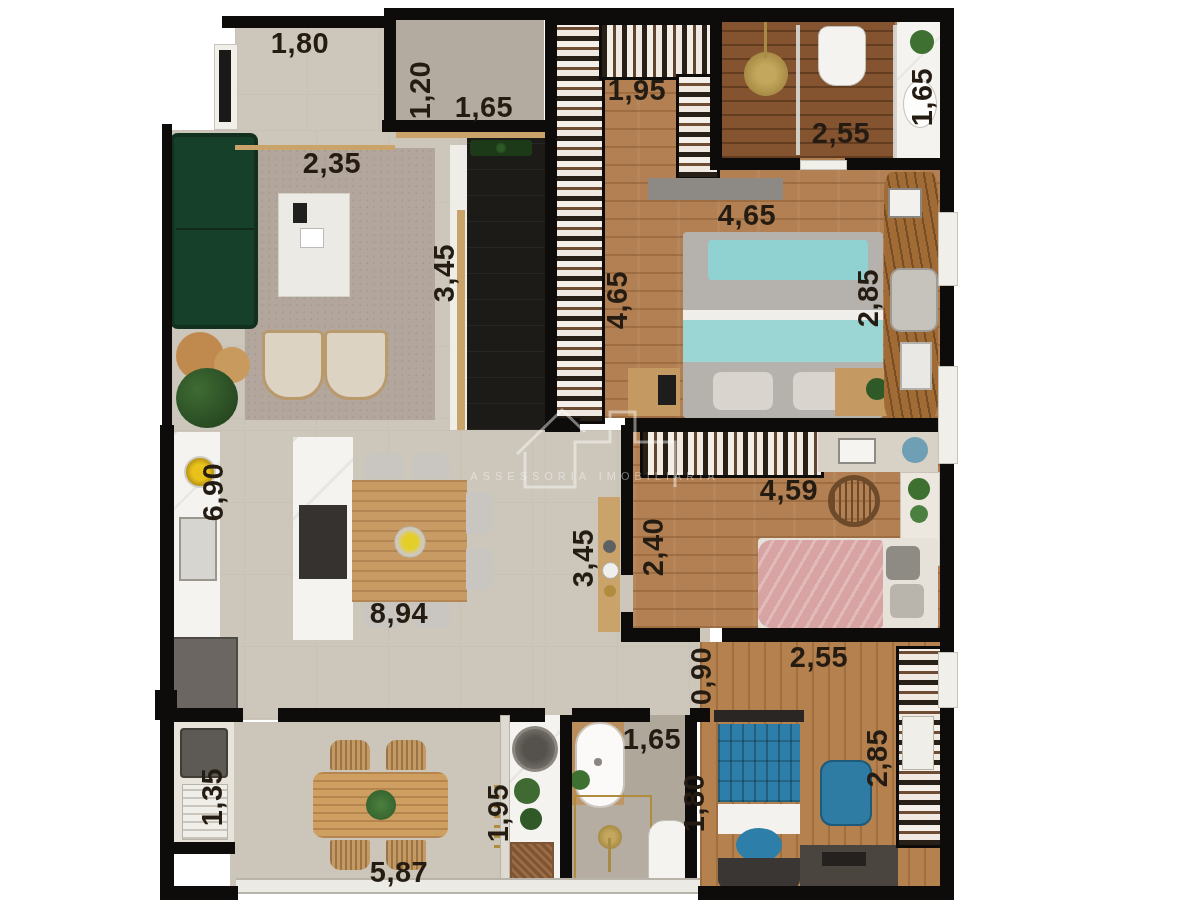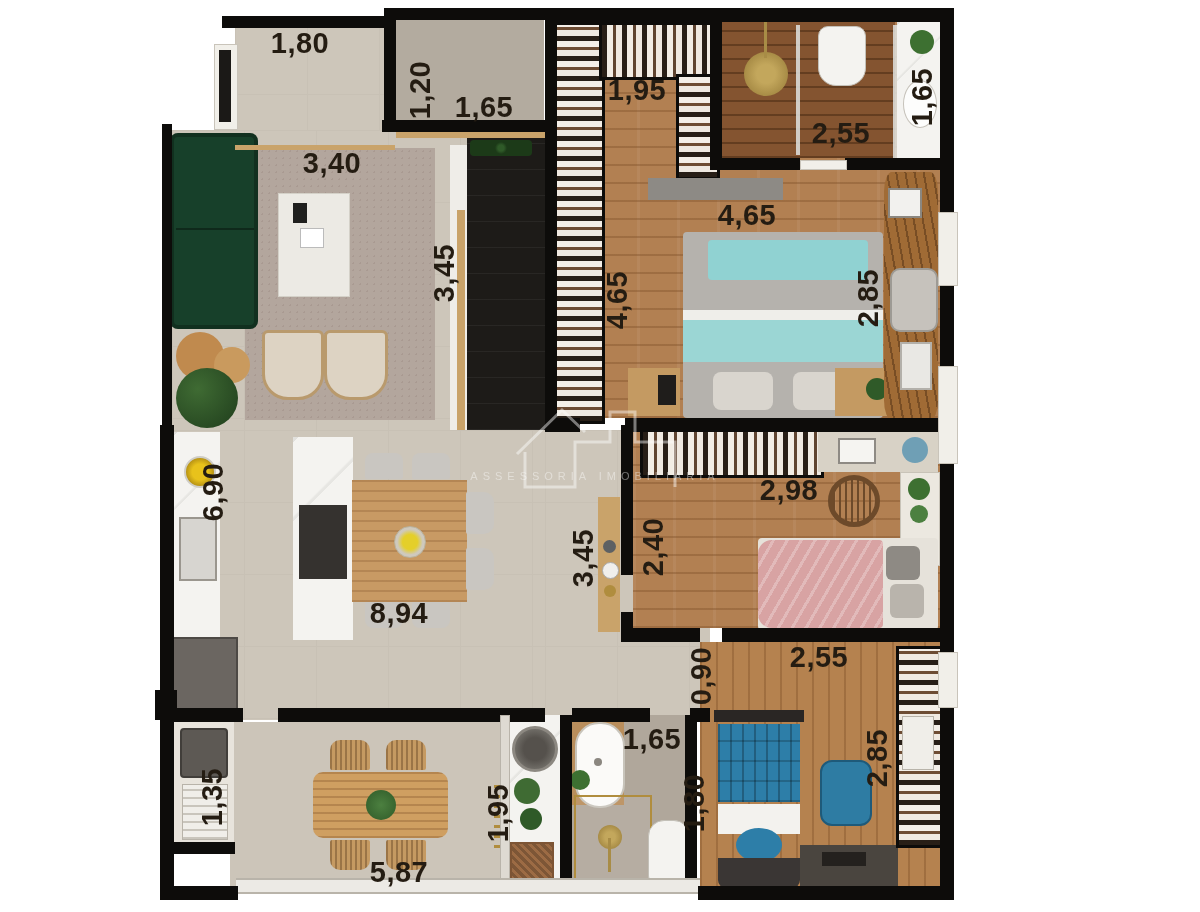--- a/index.html
+++ b/index.html
@@ -232,27 +232,27 @@
     <div style="font-size:11px;letter-spacing:5px;margin-top:2px;color:rgba(255,255,255,.42);">ASSESSORIA IMOBILIÁRIA</div>
   </div>
 
   <div id="labels">
       <span class="dim" style="left: 300px; top: 43px;">1,80</span>
       <span class="dim r" style="left: 420px; top: 90px;">1,20</span>
       <span class="dim" style="left: 484px; top: 107px;">1,65</span>
       <span class="dim" style="left: 637px; top: 90px;">1,95</span>
       <span class="dim" style="left: 841px; top: 133px;">2,55</span>
       <span class="dim r" style="left: 922px; top: 97px;">1,65</span>
-      <span class="dim" style="left: 332px; top: 163px;">3,40</span>
+      <span class="dim" style="left: 332px; top: 163px;">2,35</span>
       <span class="dim r" style="left: 444px; top: 273px;">3,45</span>
       <span class="dim" style="left: 747px; top: 215px;">4,65</span>
       <span class="dim r" style="left: 617px; top: 300px;">4,65</span>
       <span class="dim r" style="left: 868px; top: 298px;">2,85</span>
       <span class="dim r" style="left: 213px; top: 492px;">6,90</span>
-      <span class="dim" style="left: 789px; top: 490px;">2,98</span>
+      <span class="dim" style="left: 789px; top: 490px;">4,59</span>
       <span class="dim r" style="left: 653px; top: 547px;">2,40</span>
       <span class="dim r" style="left: 583px; top: 558px;">3,45</span>
       <span class="dim" style="left: 399px; top: 613px;">8,94</span>
       <span class="dim r" style="left: 701px; top: 676px;">0,90</span>
       <span class="dim" style="left: 819px; top: 657px;">2,55</span>
       <span class="dim r" style="left: 877px; top: 758px;">2,85</span>
       <span class="dim r" style="left: 212px; top: 797px;">1,35</span>
       <span class="dim" style="left: 652px; top: 739px;">1,65</span>
       <span class="dim r" style="left: 694px; top: 803px;">1,80</span>
       <span class="dim r" style="left: 498px; top: 813px;">1,95</span>

